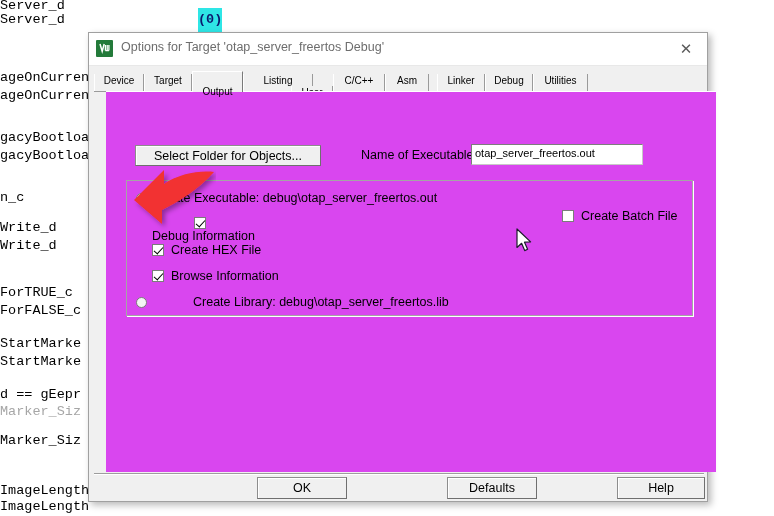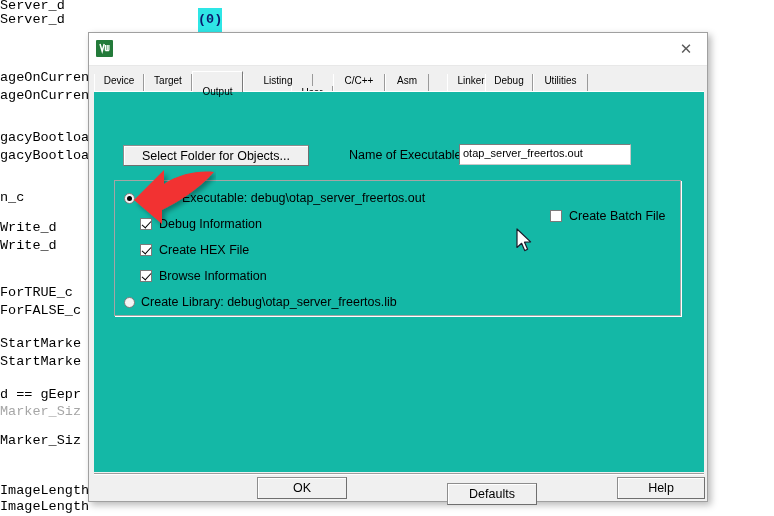--- a/index.html
+++ b/index.html
@@ -88,22 +88,22 @@
     padding-top:14px;
     z-index:5;
   }
   #tabline{
     position:absolute;left:5px;top:58px;width:610px;height:1px;
     background:#9a9a9a;
   }
 
   
   #panel{
-    position:absolute;left:5px;top:58px;width:610px;height:381px;
-    background:#14b8a6;
+    position:absolute;left:17px;top:58px;width:610px;height:381px;
+    background:#d946ef;
     border-top:1px solid #ffffff;
     box-sizing:border-box;
   }
 
   .btn{
     background:#f0f0f0;
     border:1px solid #8d8d8d;
     border-right-color:#6f6f6f;
     border-bottom-color:#6f6f6f;
     box-shadow:inset 1px 1px 0 #ffffff;
@@ -179,21 +179,21 @@
 
   
   #sep{
     position:absolute;left:5px;top:440px;width:610px;height:2px;
     border-top:1px solid #9d9d9d;
     border-bottom:1px solid #ffffff;
     box-sizing:border-box;
   }
   #okbtn{ left:168px; top:444px; width:90px; height:22px; }
   #cancelbtn{ left:268px; top:444px; width:90px; height:22px; }
-  #defbtn{ left:358px; top:444px; width:90px; height:22px;margin-top:6px; }
+  #defbtn{ left:358px; top:444px; width:90px; height:22px; }
   #helpbtn{ left:528px; top:444px; width:88px; height:22px; }
 
   
   #redarrow{
     position:absolute;left:130px;top:168px;width:86px;height:62px;
     pointer-events:none;
   }
 
   
   #cursor{
@@ -212,68 +212,69 @@
     <div id="appicon">
       <svg width="13" height="13" viewBox="0 0 13 13">
         <rect x="0" y="0" width="13" height="13" fill="#237a3a"></rect>
         <path d="M2 2 L4.2 9.2 L6.2 2" stroke="#ffffff" stroke-width="1.5" fill="none"></path>
         <path d="M7.4 3 L7.4 8.6" stroke="#ffffff" stroke-width="1.3" fill="none"></path>
         <path d="M9.2 3 L9.2 8.6" stroke="#ffffff" stroke-width="1.3" fill="none"></path>
         <path d="M10.9 3 L10.9 8.6" stroke="#ffffff" stroke-width="1.3" fill="none"></path>
         <path d="M7.4 8.6 L10.9 8.6" stroke="#ffffff" stroke-width="1.3" fill="none"></path>
       </svg>
     </div>
+    <div id="title">Options for Target 'otap_server_freertos Debug'</div>
     <div id="closebtn">✕</div>
   </div>
 
   <div id="tabstrip">
       <div class="tab" style="left: 0px; width: 50px;">Device</div>
       <div class="tab" style="left: 50px; width: 48px;">Target</div>
       <div class="tab active" style="left: 98px; width: 51px;">Output</div>
       <div class="tab" style="left: 149px; width: 70px;">Listing</div>
       <div class="tab" style="left: 197px; width: 42px; margin-top: 12px;">User</div>
       <div class="tab" style="left: 239px; width: 52px;">C/C++</div>
       <div class="tab" style="left: 291px; width: 44px;">Asm</div>
-      <div class="tab" style="left: 353px; width: 48px;">Linker</div>
+      <div class="tab" style="left: 343px; width: 48px;">Linker</div>
       <div class="tab" style="left: 391px; width: 48px;">Debug</div>
       <div class="tab" style="left: 439px; width: 55px;">Utilities</div>
     </div>
   <div id="tabline"></div>
 
   <div id="panel">
 
     <div class="btn" id="selfolder">Select Folder for Objects...</div>
 
     <div id="exelabel">Name of Executable:</div>
 
     <div id="exeinput">otap_server_freertos.out</div>
 
     <div id="grp">
 
       <div class="row" style="left:9px; top:10px;">
         <span class="radio on"></span>
         <span>Create Executable:  debug\otap_server_freertos.out</span>
       </div>
 
-      <div class="row" style="left:25px; top:36px;">
+      <div class="row" style="left:25px; top:36px;flex-direction:column;">
         <span class="chk on"></span>
         <span>Debug Information</span>
       </div>
 
       <div class="row" style="left:25px; top:62px;">
         <span class="chk on"></span>
         <span>Create HEX File</span>
       </div>
 
       <div class="row" style="left:25px; top:88px;">
         <span class="chk on"></span>
         <span>Browse Information</span>
       </div>
 
-      <div class="row" style="left:9px; top:114px;">
+      <div class="row" style="left:9px; top:114px;gap:40px;">
         <span class="radio"></span>
         <span>Create Library:  debug\otap_server_freertos.lib</span>
       </div>
 
       <div class="row" style="left:435px; top:28px;">
         <span class="chk"></span>
         <span>Create Batch File</span>
       </div>
 
     </div>

